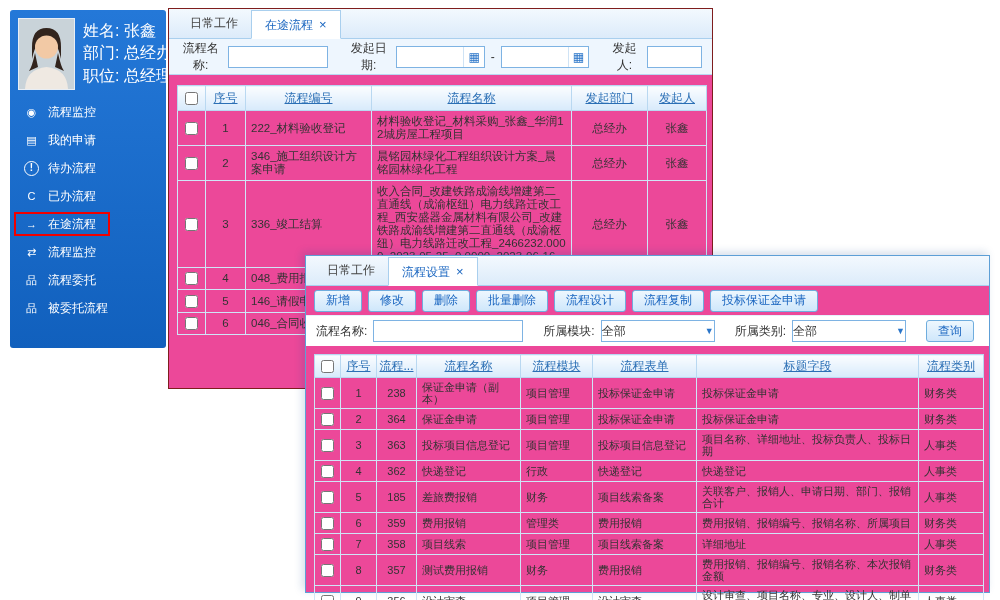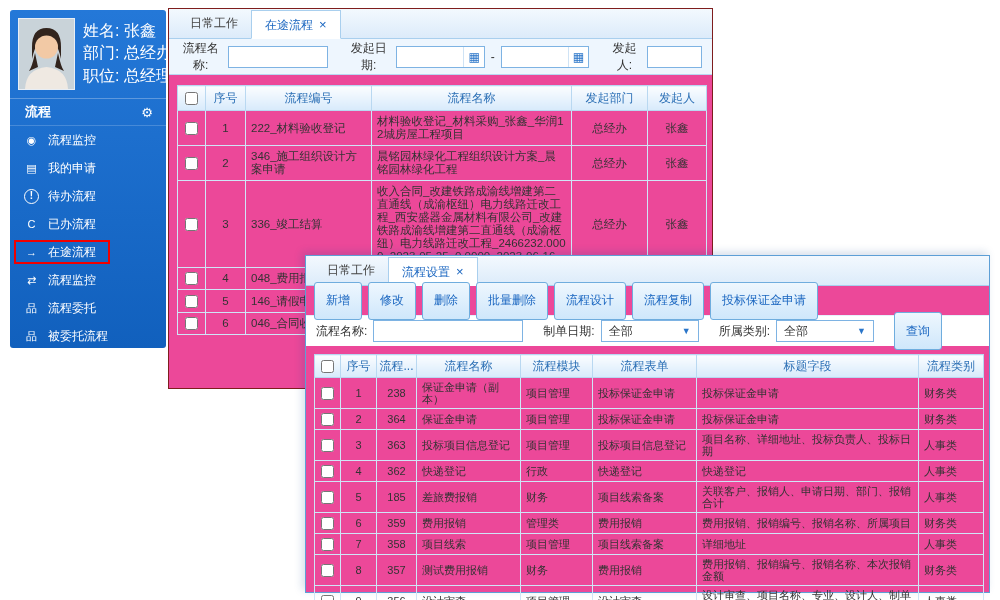--- a/index.html
+++ b/index.html
@@ -51,35 +51,35 @@
   .fb1 { height:36px; background:#eef6fe; border-bottom:1px solid #b8d8f2; }
   .fb2 { height:30px; background:#fff; }
   .toolbar { display:flex; align-items:center; gap:6px; height:30px; padding:0 8px; border-bottom:1px solid #e6f0fa; }
 
   label { color:#333;text-align:center; }
   .txt { height:22px; border:1px solid #7eb3e3; background:#fff; padding:0 4px; font:inherit; outline:none; }
   .w100 { width:100px; } .w150 { width:150px; } .w55 { width:55px; }
   .datebox { display:inline-flex; align-items:center; border:1px solid #7eb3e3; background:#fff; height:22px; }
   .dateinput { border:none; width:66px; height:20px; padding:0 3px; font:inherit; outline:none; }
   .cal { color:#2a75c9; padding:0 4px; border-left:1px solid #cfe3f5; cursor:pointer; font-size:12px; line-height:20px; }
-  .select { display:inline-flex; justify-content:space-between; align-items:center; border:1px solid #7eb3e3; background:#fff; height:22px; width:98px; padding:0 7px; cursor:pointer; }
+  .select { display:inline-flex; justify-content:space-between; align-items:center; border:1px solid #7eb3e3; background:#fff; height:22px; width:114px; padding:0 0; cursor:pointer; }
   .arr { color:#2a75c9; font-size:9px; }
   .tbtn {
-    height:38px; padding:0 11px; font:inherit; color:#1a66c0; cursor:pointer;
+    height:22px; padding:0 11px; font:inherit; color:#1a66c0; cursor:pointer;
     background:linear-gradient(#eef7fe,#cfe7fb); border:1px solid #6fadde; border-radius:3px;
   }
   .gap { width:8px; }
 
   
   table.grid { border-collapse:collapse; table-layout:fixed; }
   #table1 { width:529px; margin:10px 8px 0; }
   #table2 { width:669px; margin:8px 8px 0; }
   .grid th {
     background:linear-gradient(#fbfdff,#d7eafb); color:#2b6fb5; font-weight:normal;
-    border:1px solid #b9d8f1; height:25px; font-size:12px; text-align:center;
+    border:1px solid #b9d8f1; height:25px; font-size:12px; text-align:center;text-decoration:underline;
   }
   .grid td { border:1px solid #cfe5f7; padding:4px 5px; color:#333; vertical-align:middle; word-break:break-all; }
   #table1 td { font-size:11.5px; line-height:13px; }
   #table2 td { font-size:11px; line-height:12px; padding:3px 5px; height:21px; }
   #table2 th { height:23px; }
   td.c { text-align:center; }
   td.l { text-align:left; }
   .chk { text-align:center; }
   .cb { width:13px; height:13px; accent-color:#2a75c9; vertical-align:middle; }
 </style>
@@ -95,24 +95,20 @@
         <circle cx="27.5" cy="28" r="11.5" fill="#f2c9a5"></circle>
         <path d="M6 70 Q7 50 27.5 48 Q48 50 49 70 Z" fill="#efe9e2"></path>
         <path d="M16 34 Q13 48 10 52 L19 48 Z M39 34 Q42 48 45 52 L36 48 Z" fill="#32241d"></path>
       </svg>
     </div>
     <div class="pinfo">
       <div>姓名: 张鑫</div>
       <div>部门: 总经办</div>
       <div>职位: 总经理</div>
     </div>
-  </div>
-  <div class="section-header">
-    <span>流程</span>
-    <span class="gear">⚙</span>
   </div>
   <nav id="nav">
       <div class="nav-item">
         <span class="nav-icon">◉</span>
         <span class="nav-label">流程监控</span>
       </div>
       <div class="nav-item">
         <span class="nav-icon">▤</span>
         <span class="nav-label">我的申请</span>
       </div>
@@ -264,21 +260,21 @@
       <button class="tbtn">批量删除</button>
       <button class="tbtn">流程设计</button>
       <button class="tbtn">流程复制</button>
       <button class="tbtn">投标保证金申请</button>
     </div>
 
   <div class="filterbar fb2">
     <label>流程名称:</label>
     <input class="txt w150" style="">
     <span class="gap"></span>
-    <label>制单日期:</label>
+    <label>所属模块:</label>
     <div class="select">
       <span>全部</span>
       <span class="arr">▼</span>
     </div>
     <span class="gap"></span>
     <label>所属类别:</label>
     <div class="select">
       <span>全部</span>
       <span class="arr">▼</span>
     </div>

